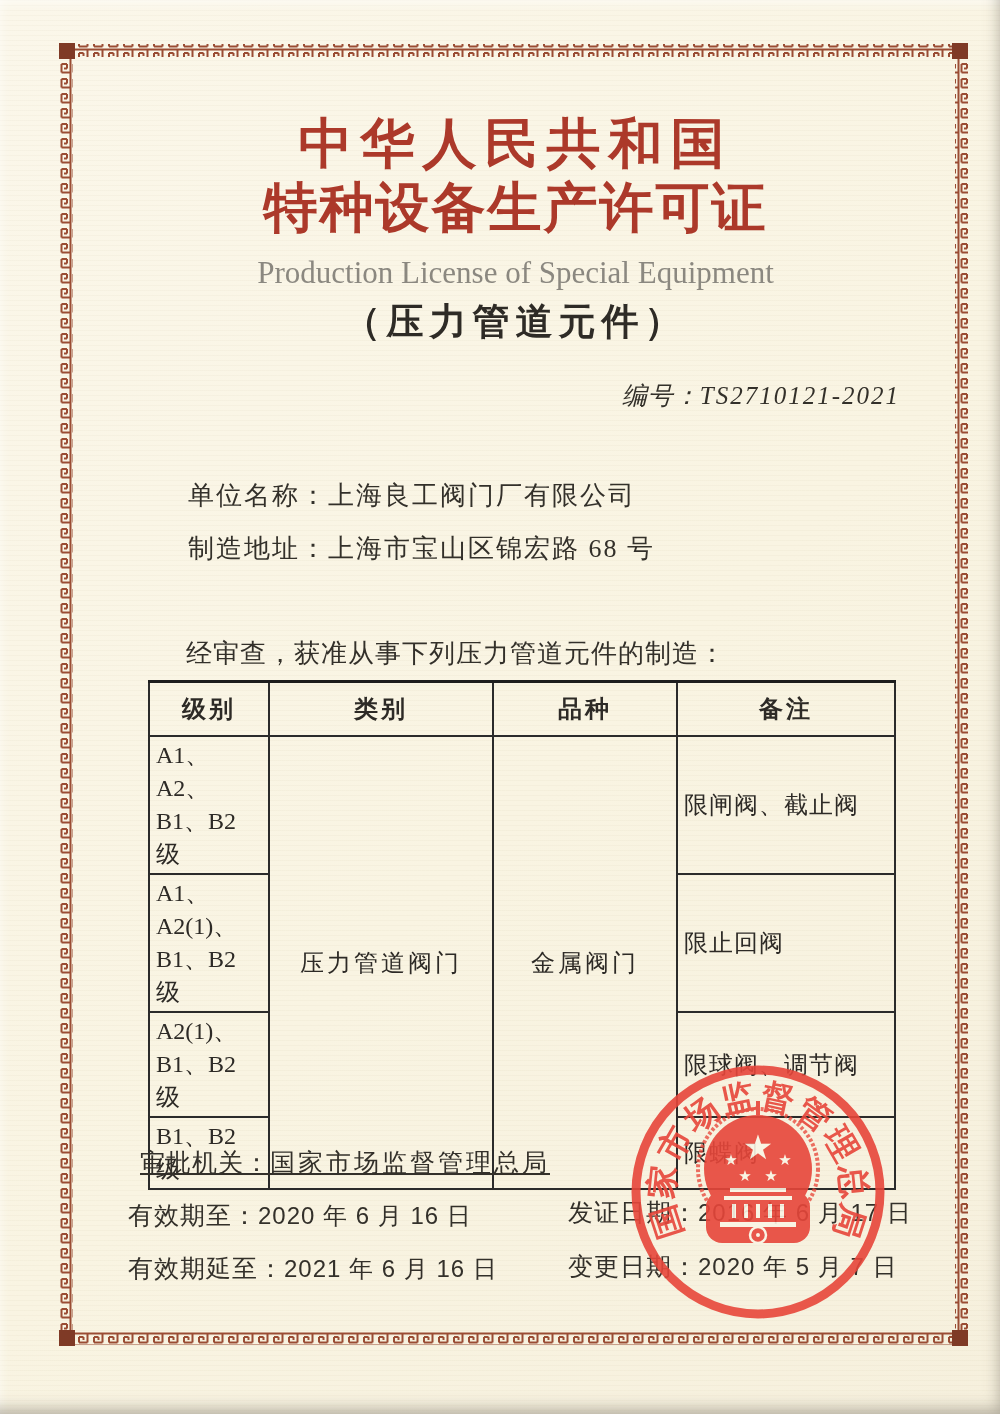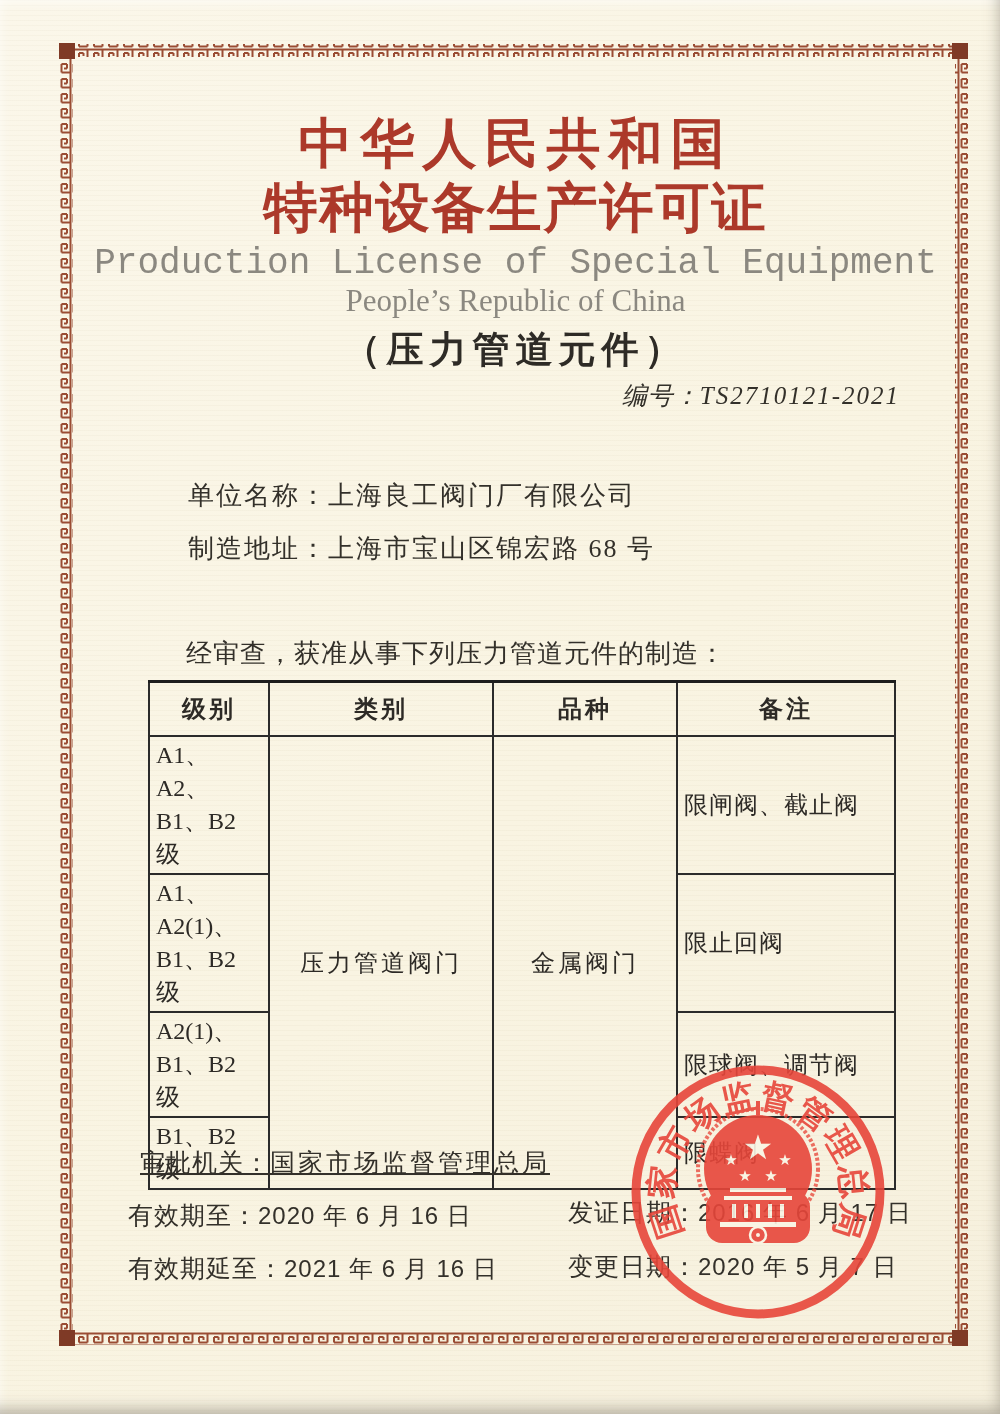--- a/index.html
+++ b/index.html
@@ -22,21 +22,21 @@
 
   .title-block{position:absolute;left:63px;top:112px;width:905px;text-align:center;}
   .title-cn1{
     font-family:"Liberation Sans","DejaVu Sans",sans-serif;
     font-size:54px;font-weight:700;color:#ac392a;letter-spacing:8px;line-height:62px;
   }
   .title-cn2{
     font-family:"Liberation Sans","DejaVu Sans",sans-serif;
     font-size:54px;font-weight:700;color:#ac392a;letter-spacing:2px;line-height:62px;margin-top:2px;
   }
-  .title-en{font-size:36px;color:#8b8880;line-height:37px;margin-top:7px;font-family:Liberation Mono, monospace;}
+  .title-en{font-size:31px;color:#8b8880;line-height:37px;margin-top:16px;}
   .title-en2{font-size:31px;color:#8b8880;line-height:37px;}
   .subtitle{font-size:37px;color:#2e2b26;letter-spacing:6px;margin-top:6px;font-weight:600;}
 
   .license-no{
     position:absolute;top:379px;right:100px;font-size:25px;color:#33302a;letter-spacing:1px;font-style:italic;
   }
   .license-no .num{letter-spacing:2px;}
 
   .info-line{position:absolute;left:148px;font-size:26px;color:#33302a;letter-spacing:2px;margin-left:40px;}
   .company-line{top:478px;}
@@ -141,21 +141,20 @@
       </g>
     </g>
   </svg>
 
   <div class="content">
 
     <div class="title-block">
       <div class="title-cn1">中华人民共和国</div>
       <div class="title-cn2">特种设备生产许可证</div>
       <div class="title-en">Production License of Special Equipment</div>
-      <div class="title-en2">People’s Republic of China</div>
       <div class="subtitle">（压力管道元件）</div>
     </div>
 
     <div class="license-no"><span>编号：</span><span class="num">TS2710121-2021</span></div>
 
     <div class="info-line company-line"><span>单位名称：</span><span>上海良工阀门厂有限公司</span></div>
 
     <div class="info-line address-line"><span>制造地址：</span><span>上海市宝山区锦宏路 68 号</span></div>
 
     <div class="note-line">经审查，获准从事下列压力管道元件的制造：</div>

